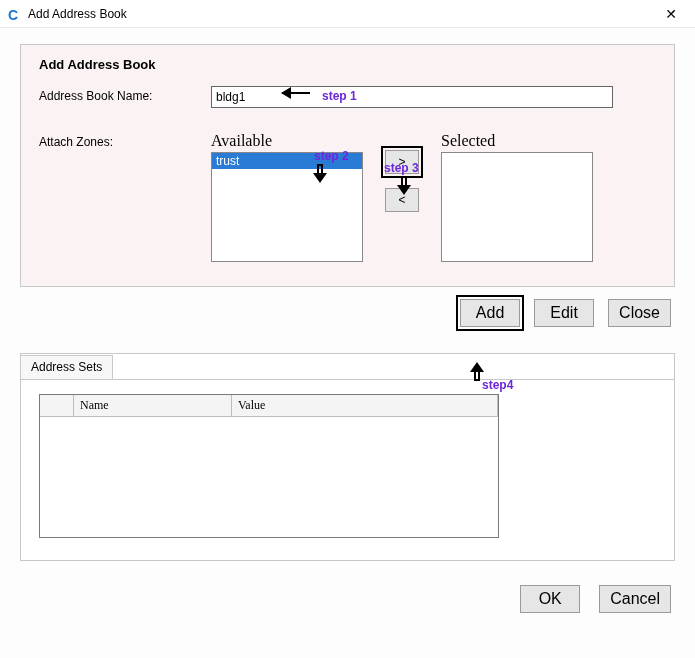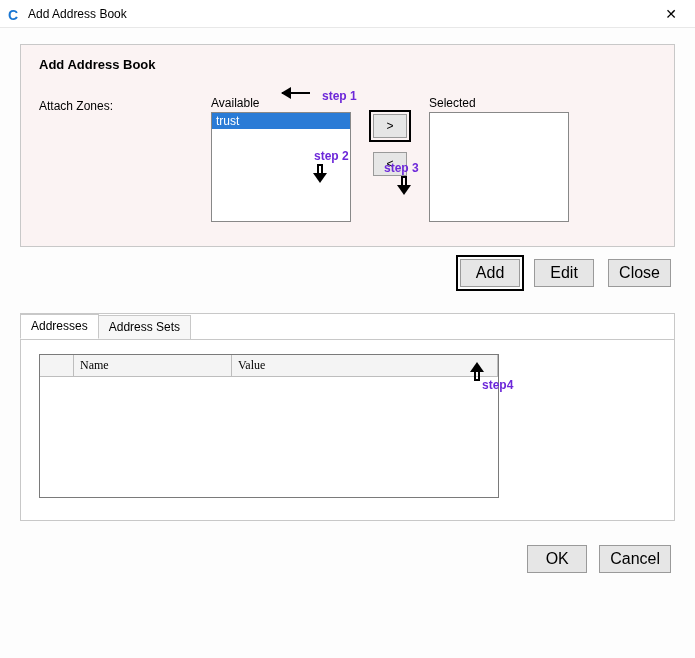--- a/index.html
+++ b/index.html
@@ -71,26 +71,27 @@
     font-family: inherit;
     background: #fff;
   }
   .zones-area {
     display: flex;
     align-items: flex-start;
     gap: 22px;
   }
   .col-block { }
   .col-head {
-    font-size: 12px;
+    font-size: 16px;
     margin-bottom: 2px;
     display: block;
+    font-family: Liberation Serif, serif;
   }
   .listbox {
-    width: 140px;
+    width: 152px;
     height: 110px;
     border: 1px solid #888;
     background: #fff;
     overflow-y: scroll;
     padding: 0;
   }
   .listbox .item {
     padding: 1px 4px;
     cursor: default;
   }
@@ -192,21 +193,21 @@
   }
   .gh.sel { width: 34px; }
   .gh.name { width: 158px; }
   .gh.value { flex: 1; }
   .grid-body {
     height: 120px;
   }
   .footer {
     display: flex;
     justify-content: flex-end;
-    gap: 12px;
+    gap: 19px;
     margin-top: 24px;
     padding-right: 4px;
   }
   
   .anno {
     position: absolute;
     font-size: 12px;
     font-weight: bold;
     color: #6d28d9;
     pointer-events: none;
@@ -277,20 +278,24 @@
   <span class="app-icon">C</span>
   <span class="title">Add Address Book</span>
   <span class="win-close">✕</span>
 </div>
 
 <div class="dialog-body">
 
   <div class="top-panel">
     <div class="panel-title">Add Address Book</div>
 
+    <div class="row">
+      <div class="label-col">Address Book Name:</div>
+      <input class="name-input" type="text" value="bldg1" style="">
+    </div>
 
     <div class="row" style="margin-top:24px;">
       <div class="label-col">Attach Zones:</div>
 
       <div class="zones-area">
         <div class="col-block">
           <span class="col-head">Available</span>
           <div class="listbox">
             <div class="item selected">trust</div>
           </div>
@@ -310,21 +315,20 @@
   </div>
 
   <div class="action-row">
     <div class="btn emph">Add</div>
     <div class="btn">Edit</div>
     <div class="btn">Close</div>
   </div>
 
   <div class="tabs-frame">
     <div class="tabs-bar">
-      <div class="tab active">Addresses</div>
       <div class="tab">Address Sets</div>
     </div>
     <div class="tab-panel">
       <div class="grid">
         <div class="grid-head">
           <div class="gh sel"></div>
           <div class="gh name">Name</div>
           <div class="gh value">Value</div>
         </div>
         <div class="grid-body"></div>

